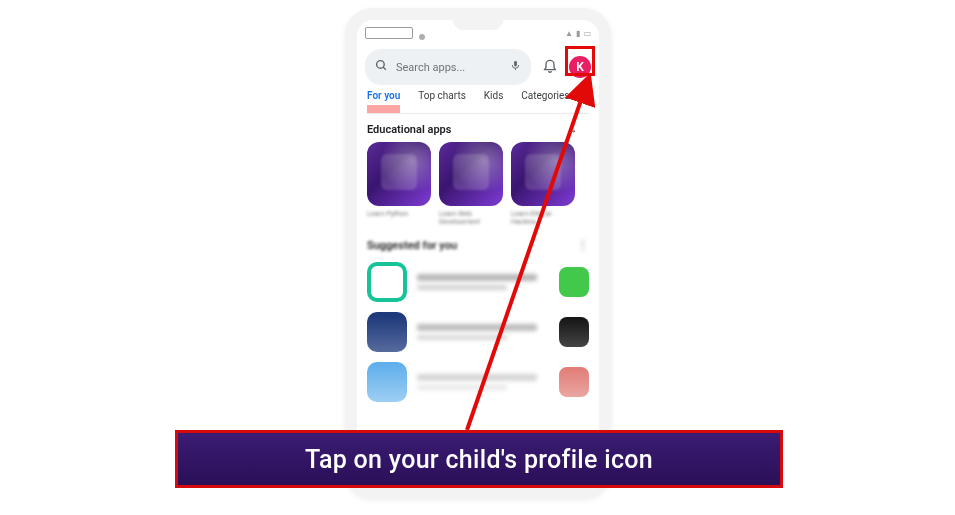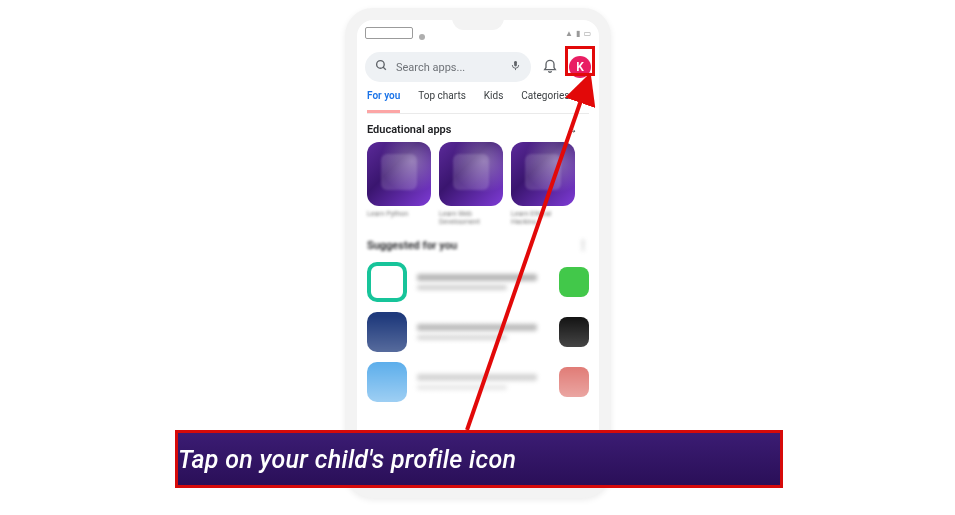--- a/index.html
+++ b/index.html
@@ -50,21 +50,21 @@
   .status-icons { display:flex; gap:3px; align-items:center; color:#999; }
   .status-icons span { font-size:8px; line-height:1; }
 
   .searchrow {
     position: absolute;
     top: 30px; left: 8px; right: 8px; height: 34px;
     display: flex; align-items: center; gap: 8px;
   }
   .searchpill {
     flex: 1;
-    height: 30px;
+    height: 36px;
     background: #eef1f4;
     border-radius: 16px;
     display: flex; align-items: center;
     padding: 0 10px;
     gap: 8px;
     color: #6b7075;
     font-size: 11px;
   }
   .searchpill .search-icon { font-size: 13px; color: #5f6368; }
   .searchpill .placeholder { flex:1; color:#6f7378; filter: blur(0.3px); }
@@ -88,21 +88,21 @@
 
   .tabsrow {
     position:absolute;
     top: 70px; left: 10px; right: 10px; height: 24px;
     display:flex; gap: 18px;
     font-size: 10px;
     color:#3c4043;
     border-bottom: 1px solid #eaeaea;
   }
   .tab { padding-bottom:6px; cursor:pointer; }
-  .tab.active { color:#1a73e8; border-bottom: 3px solid #fca5a5; font-weight:600; }
+  .tab.active { color:#1a73e8; border-bottom: 8px solid #fca5a5; font-weight:600; }
 
   .section1 { position:absolute; top: 102px; left:10px; right:21px; }
   .section-header { display:flex; justify-content:space-between; align-items:center; margin-bottom:6px; }
   .section-title { font-size:11px; font-weight:600; color:#202124; }
   .chev { font-size:12px; color:#3c4043; }
   .app-row { display:flex; gap:8px; }
   .app-card { width: 64px; }
   .app-thumb {
     width: 64px; height: 64px; border-radius: 12px;
     background: linear-gradient(135deg, #5b2a9a 0%, #3a156f 40%, #7e3bd6 100%);
@@ -142,24 +142,23 @@
     pointer-events:none;
   }
 
   
   .caption {
     position:absolute;
     left: 175px; top: 430px;
     width: 608px; height: 58px;
     background: linear-gradient(180deg, #3b1c73 0%, #2a0f58 100%);
     border: 3px solid #d60a0a;
-    display:flex; align-items:center; justify-content:flex-start;
+    display:flex; align-items:center; justify-content:center;
     color:#ffffff; font-size:25px; font-weight:500;
     letter-spacing: 0.3px;
-    font-style: italic;
   }
 </style>
 </head>
 <body>
 
 <div class="stage">
 
   <div class="phone">
     <div class="notch"></div>
 

